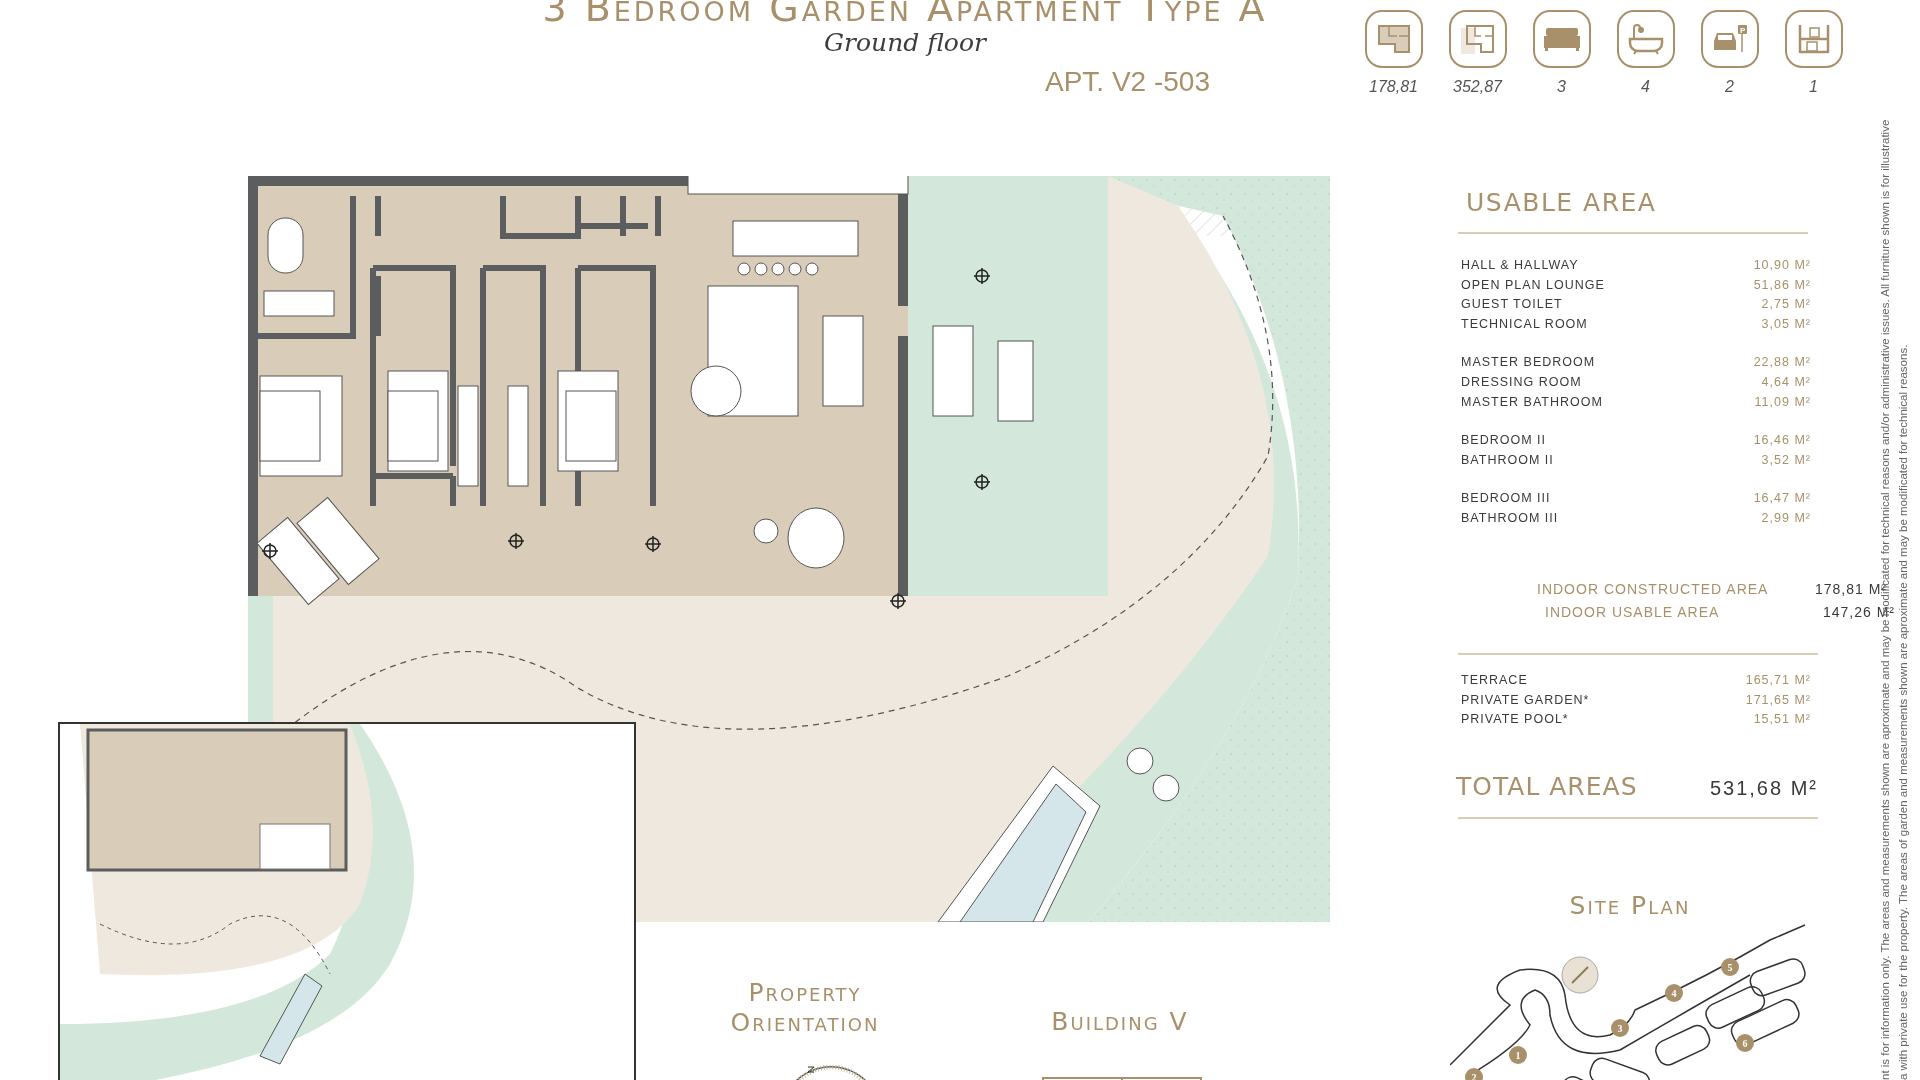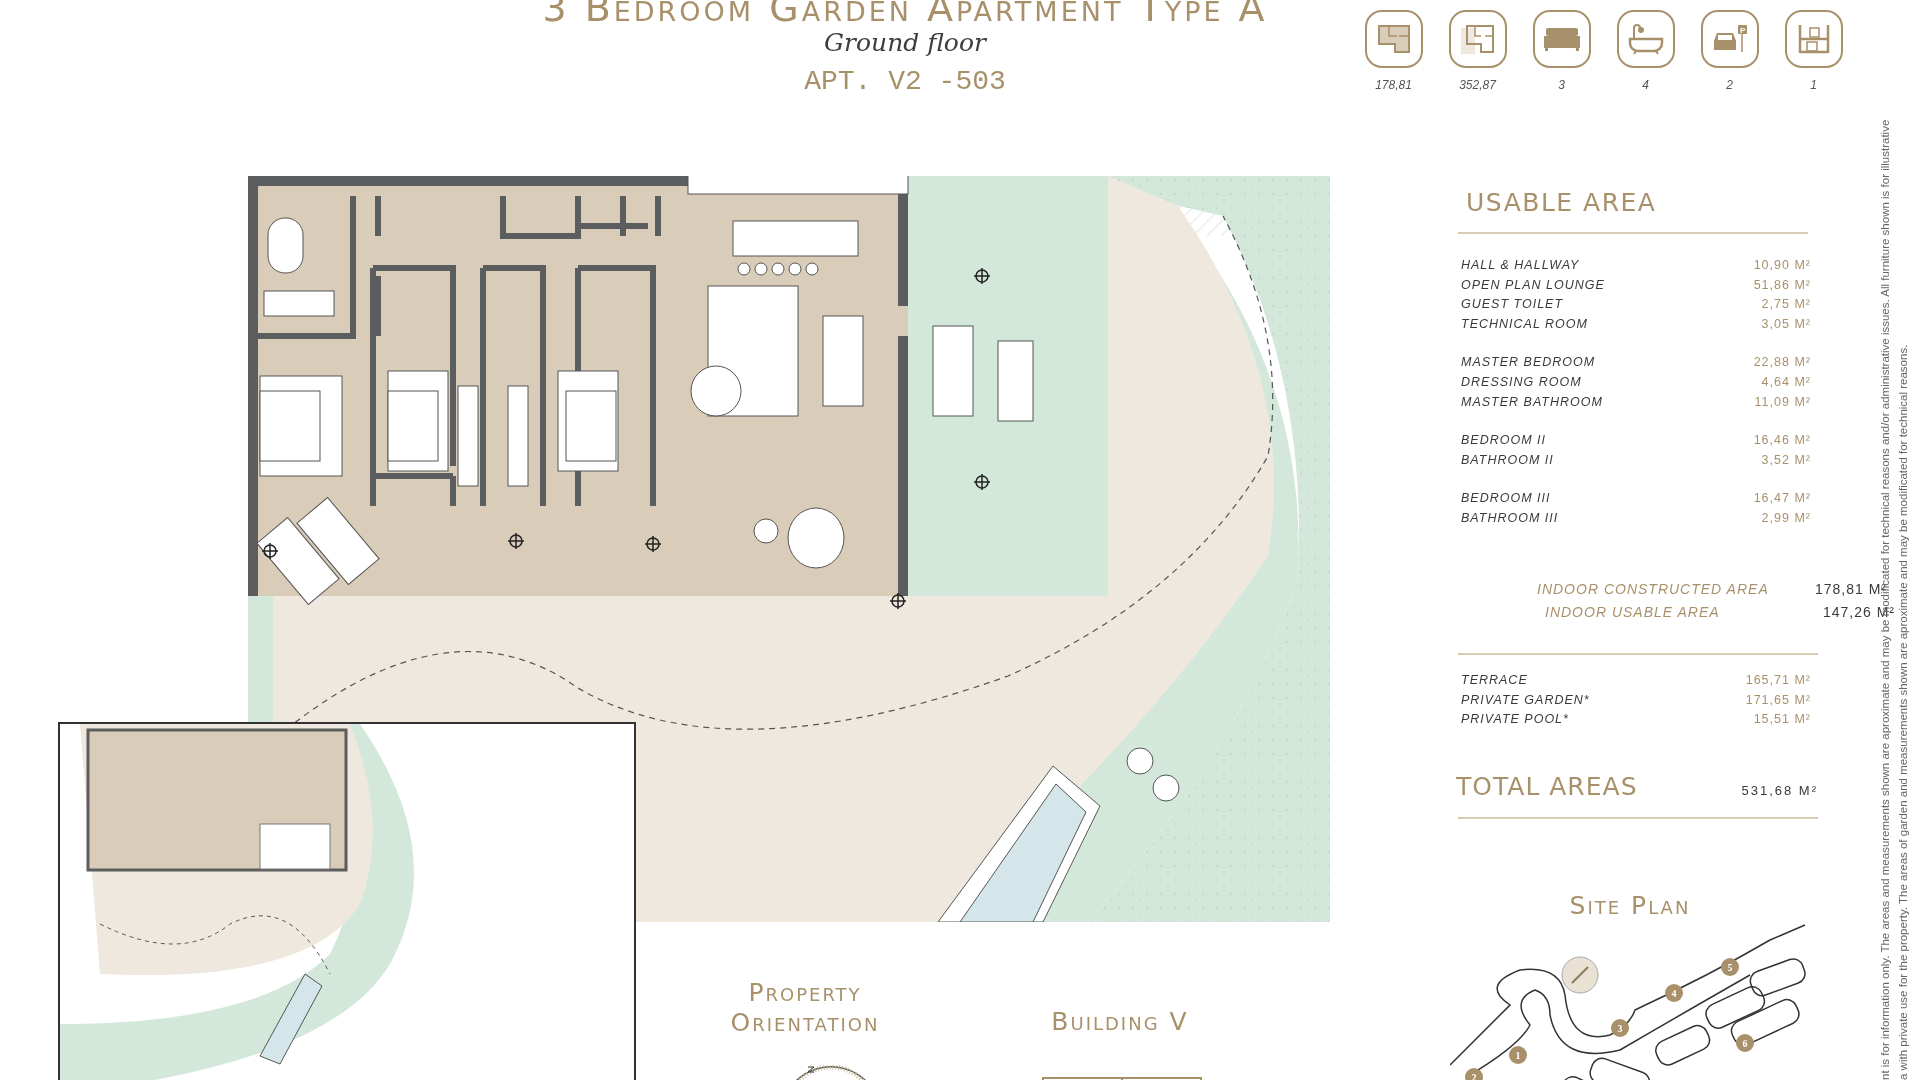--- a/index.html
+++ b/index.html
@@ -5,46 +5,46 @@
   html, body { margin:0; padding:0; }
   body { width:1920px; height:1080px; background:#ffffff; position:relative; overflow:hidden;
          font-family:"Liberation Sans", sans-serif; color:#3a3a3a; }
   .abs { position:absolute; }
 
   
   .title { left:490px; top:-14px; width:830px; text-align:center; font-size:38px; letter-spacing:3px;
            font-variant:small-caps; color:#a8916a; white-space:nowrap; font-family:"DejaVu Sans", sans-serif; }
   .subtitle { left:600px; top:28px; width:610px; text-align:center; font-family:"DejaVu Serif", serif;
               font-style:italic; font-size:25px; color:#3d3d3d; }
-  .aptno { left:600px; top:66px; width:610px; text-align:center; font-family:Liberation Mono, monospace;
+  .aptno { left:600px; top:66px; width:610px; text-align:right; font-family:Liberation Sans, sans-serif;
            font-size:28px; color:#a8916a; }
 
   
   .features { left:1365px; top:10px; display:flex; gap:27px; }
   .feat { width:57px; display:flex; flex-direction:column; align-items:center; }
   .feat-box { width:54px; height:54px; border:2px solid #a8916a; border-radius:17px; display:flex;
               align-items:center; justify-content:center; }
-  .feat-val { margin-top:10px; font-size:12px; font-style:italic; color:#555; }
+  .feat-val { margin-top:10px; font-size:16px; font-style:italic; color:#555; }
 
   
   .plan { left:248px; top:176px; width:1082px; height:746px; }
   .inset { left:58px; top:722px; width:574px; height:370px; border:2px solid #333; background:#fff; overflow:hidden; }
 
   
   .usable-h { left:1466px; top:188px; font-size:25px; letter-spacing:1.5px; color:#a8916a; font-family:"DejaVu Sans", sans-serif; }
   .rule { height:2px; background:#d9ccb4; }
   .row { display:flex; justify-content:space-between; width:350px; font-size:12.5px; letter-spacing:1px; line-height:19.6px; }
-  .row .lbl { color:#3a3a3a; text-transform:uppercase;font-style:italic; }
+  .row .lbl { color:#3a3a3a; text-transform:uppercase; }
   .row .val { color:#a8916a; }
   .group { margin-bottom:19px; }
   .summary .lbl, .summary .val { font-size:14px; color:#a8916a; }
   .summary .val { color:#3a3a3a; }
   .total { left:1456px; top:772px; width:362px; display:flex; justify-content:space-between; align-items:baseline; }
   .total .lbl { font-size:25px; color:#a8916a; letter-spacing:1px; font-family:"DejaVu Sans", sans-serif; }
-  .total .val { font-size:13px; color:#3a3a3a; letter-spacing:2px; }
+  .total .val { font-size:20px; color:#3a3a3a; letter-spacing:2px; }
 
   .section-h { font-size:25px; color:#a8916a; font-variant:small-caps; letter-spacing:2px; text-align:center; font-family:"DejaVu Sans", sans-serif; line-height:30px; }
 
   .disclaimer { left:1876px; top:1080px; transform-origin:0 0; transform:rotate(-90deg); width:1200px;
                 font-size:11.5px; color:#666; line-height:18px; white-space:nowrap; }
   .bldg { display:flex; border:2px solid #a8916a; width:156px; height:30px; position:absolute; left:1042px; top:1077px; }
   .bldg div { flex:1; font-size:9px; font-weight:bold; text-align:center; text-decoration:underline; padding-top:4px; color:#333; }
   .bldg div + div { border-left:2px solid #a8916a; }
 </style>
 </head>

